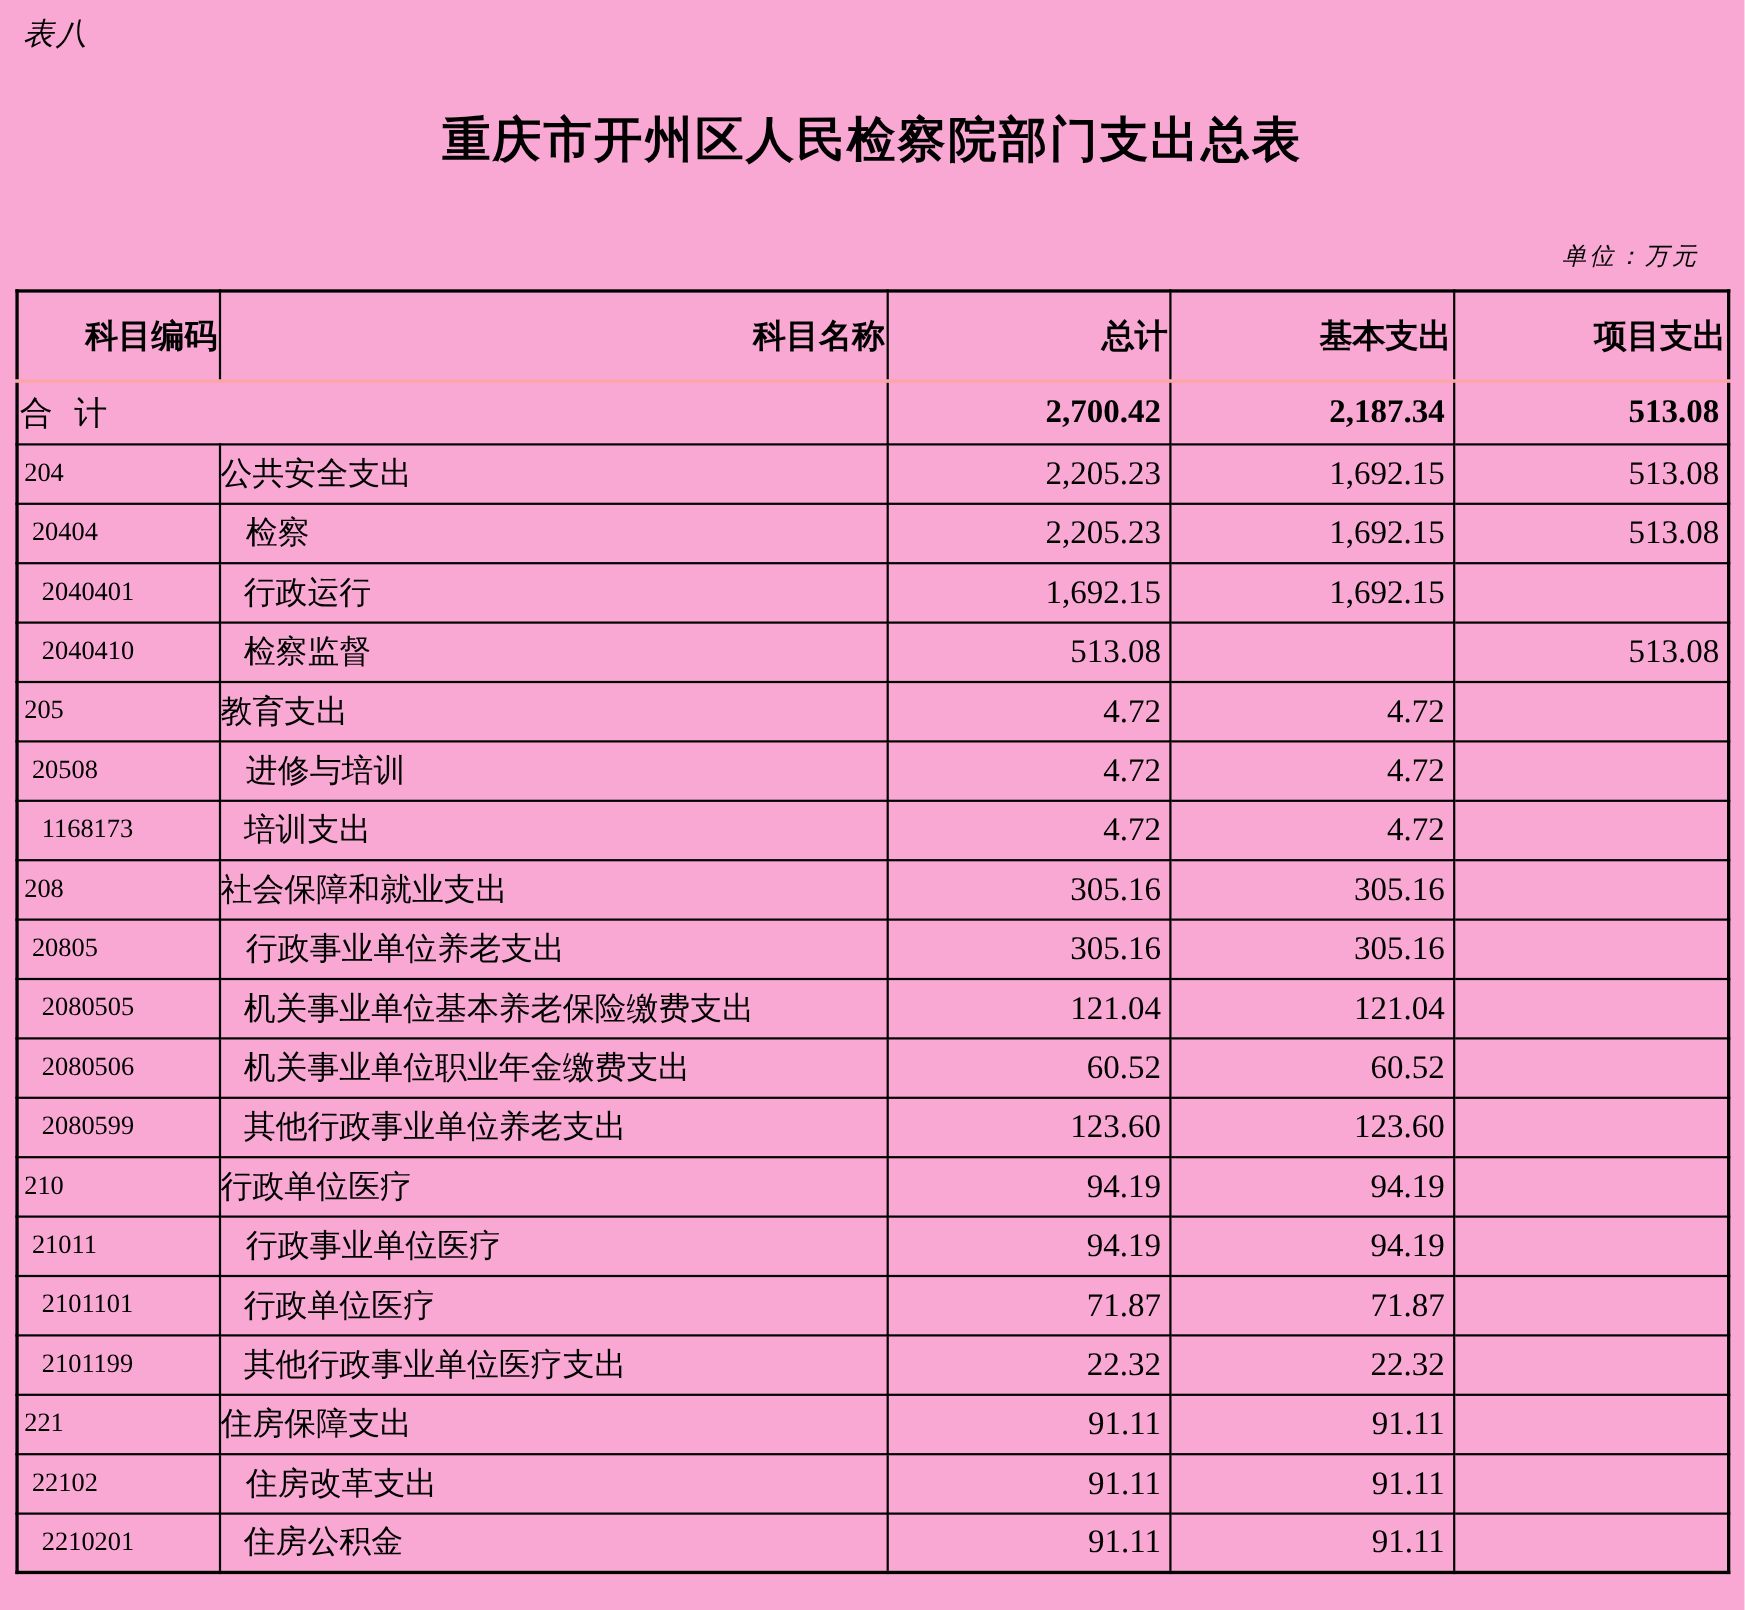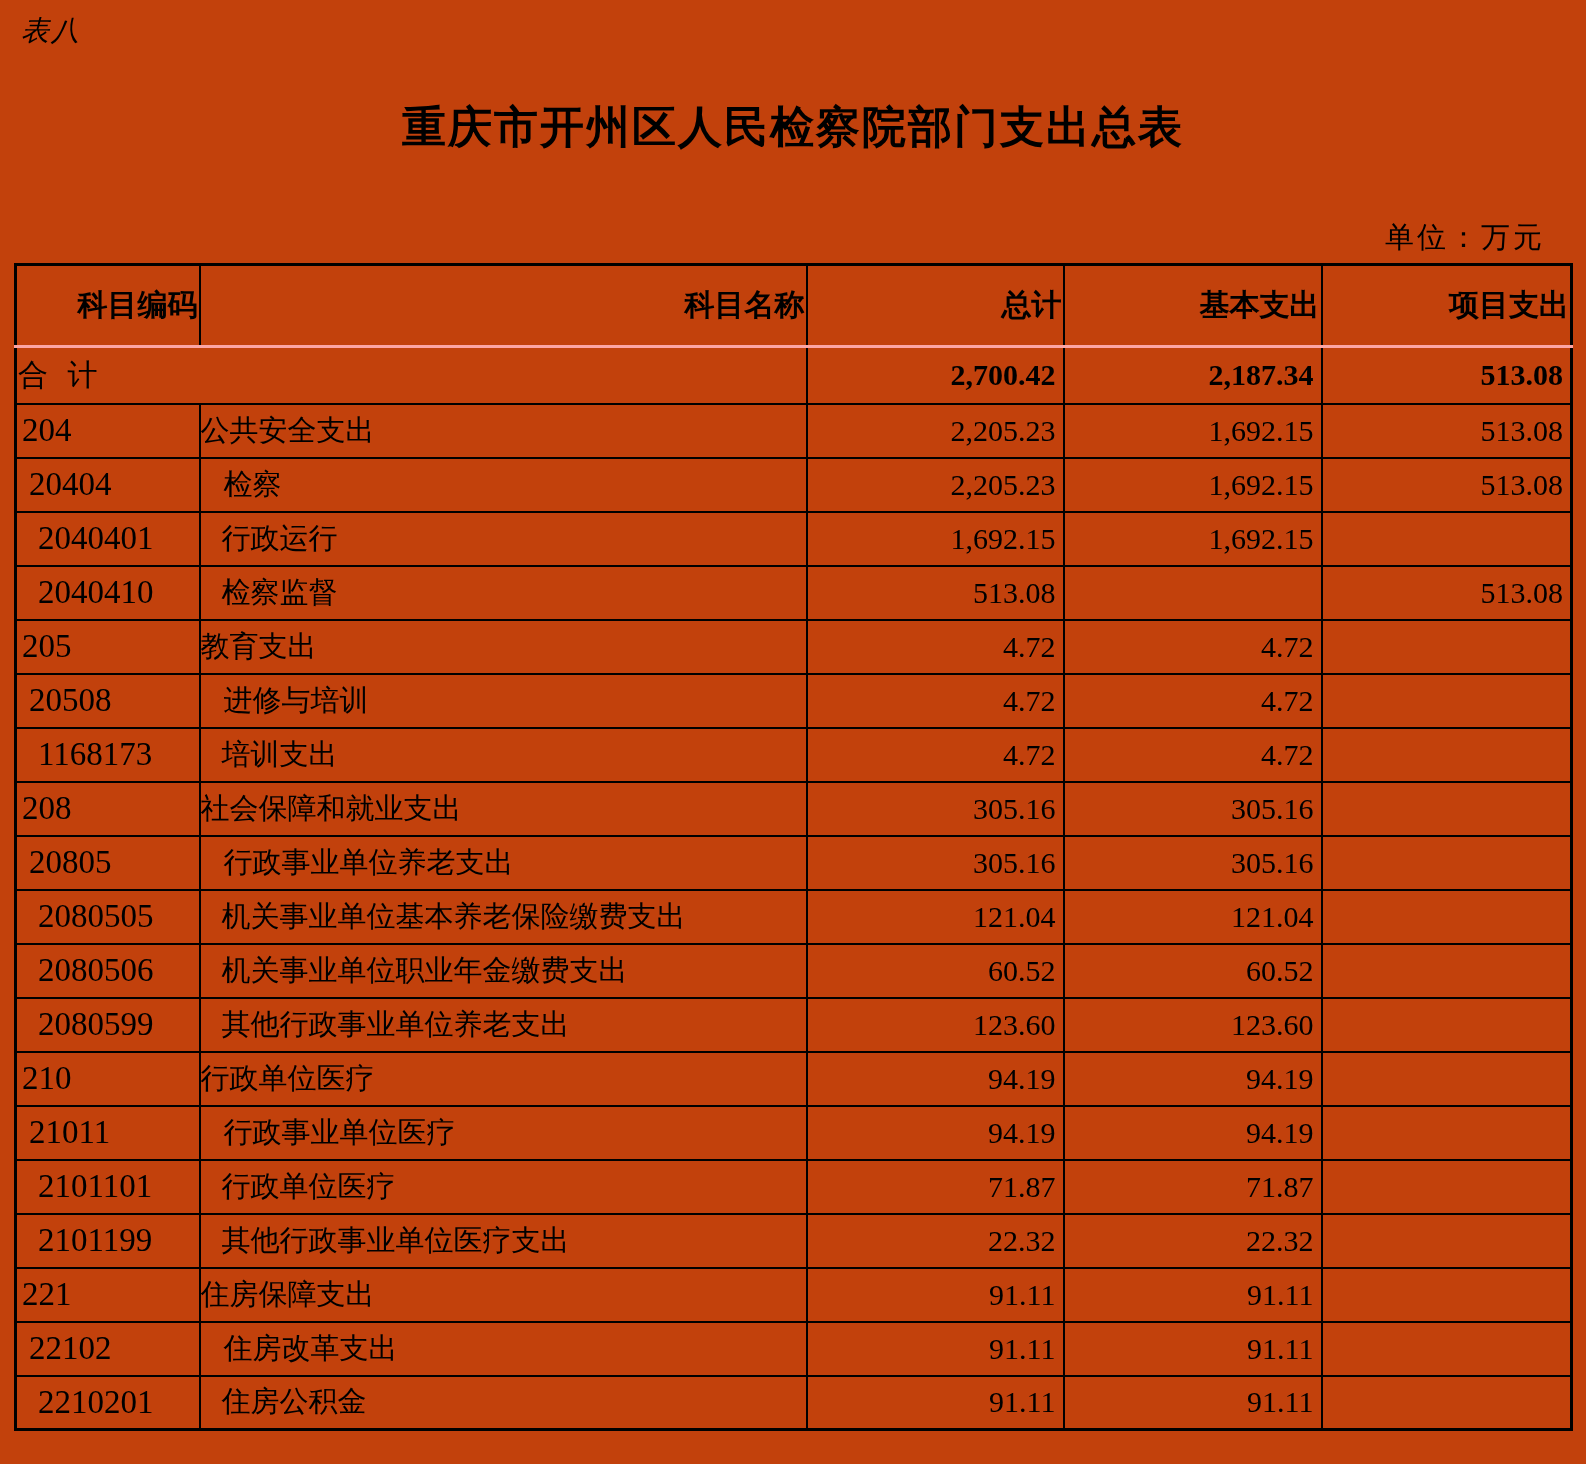--- a/index.html
+++ b/index.html
@@ -6,21 +6,21 @@
     margin: 0;
     padding: 0;
     background: #ffffff;
     color: #000000;
     font-family: "Liberation Serif", serif;
   }
   .page {
     position: relative;
     width: 1586px;
     height: 1464px;
-    background: #c2410c;
+    background: #f9a8d4;
     overflow: hidden;
   }
   .sheet-label {
     position: absolute;
     top: 12px;
     left: 21px;
     font-size: 28px;
     font-style: italic;
     font-family: "Liberation Serif", serif;
     letter-spacing: 2px;
@@ -35,21 +35,22 @@
     font-weight: bold;
     font-family: "Liberation Serif", serif;
     letter-spacing: 2px;
   }
   .unit-label {
     position: absolute;
     top: 218px;
     left: 0;
     width: 1545px;
     text-align: right;
-    font-size: 29px;
+    font-size: 22px;
+    font-style: italic;
     font-family: "Liberation Serif", serif;
     letter-spacing: 3px;
   }
   table.expenditure {
     position: absolute;
     top: 263px;
     left: 14px;
     width: 1556px;
     border-collapse: collapse;
     table-layout: fixed;
@@ -87,21 +88,21 @@
   }
   tbody tr.data-row { height: 54px; }
   td.num {
     text-align: right;
     padding-right: 7px;
     font-size: 30px;
     font-family: "Liberation Serif", serif;
     vertical-align: middle;
   }
   td.code {
-    font-size: 33px;
+    font-size: 24px;
     font-family: "Liberation Serif", serif;
     vertical-align: middle;
     text-align: left;
   }
   td.name {
     font-size: 29px;
     font-family: "Liberation Serif", serif;
     vertical-align: middle;
     text-align: left;
   }

